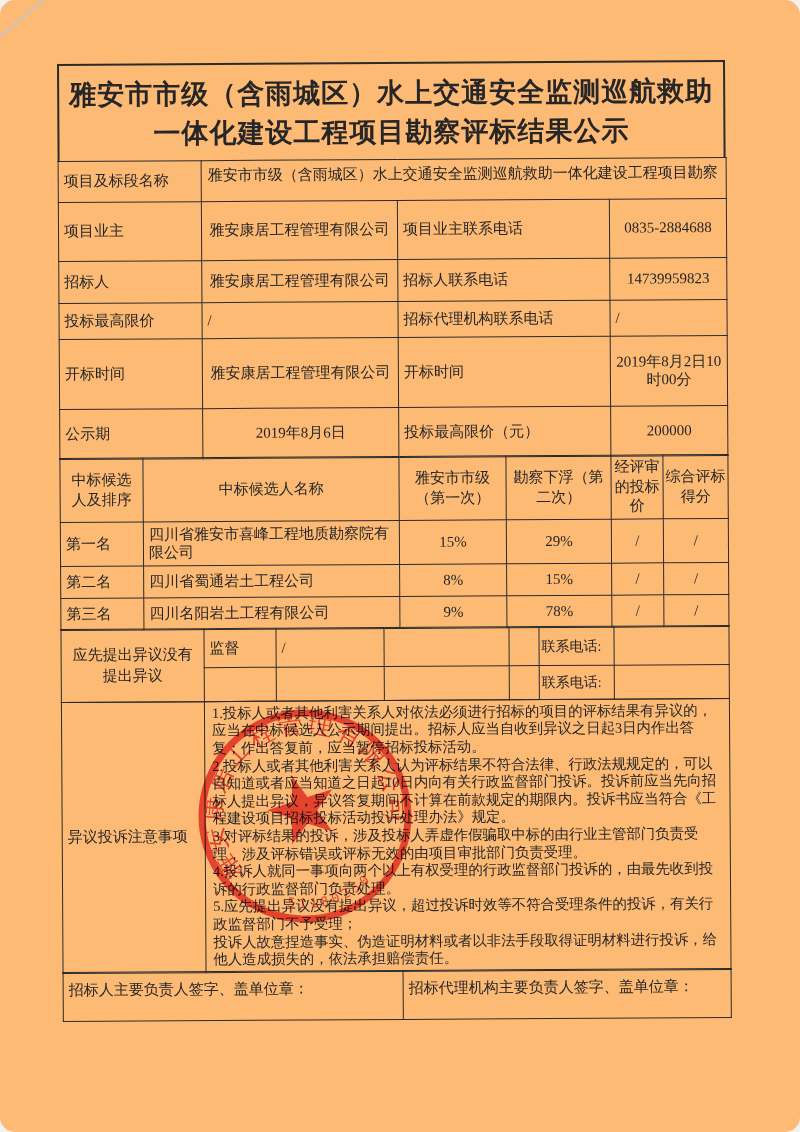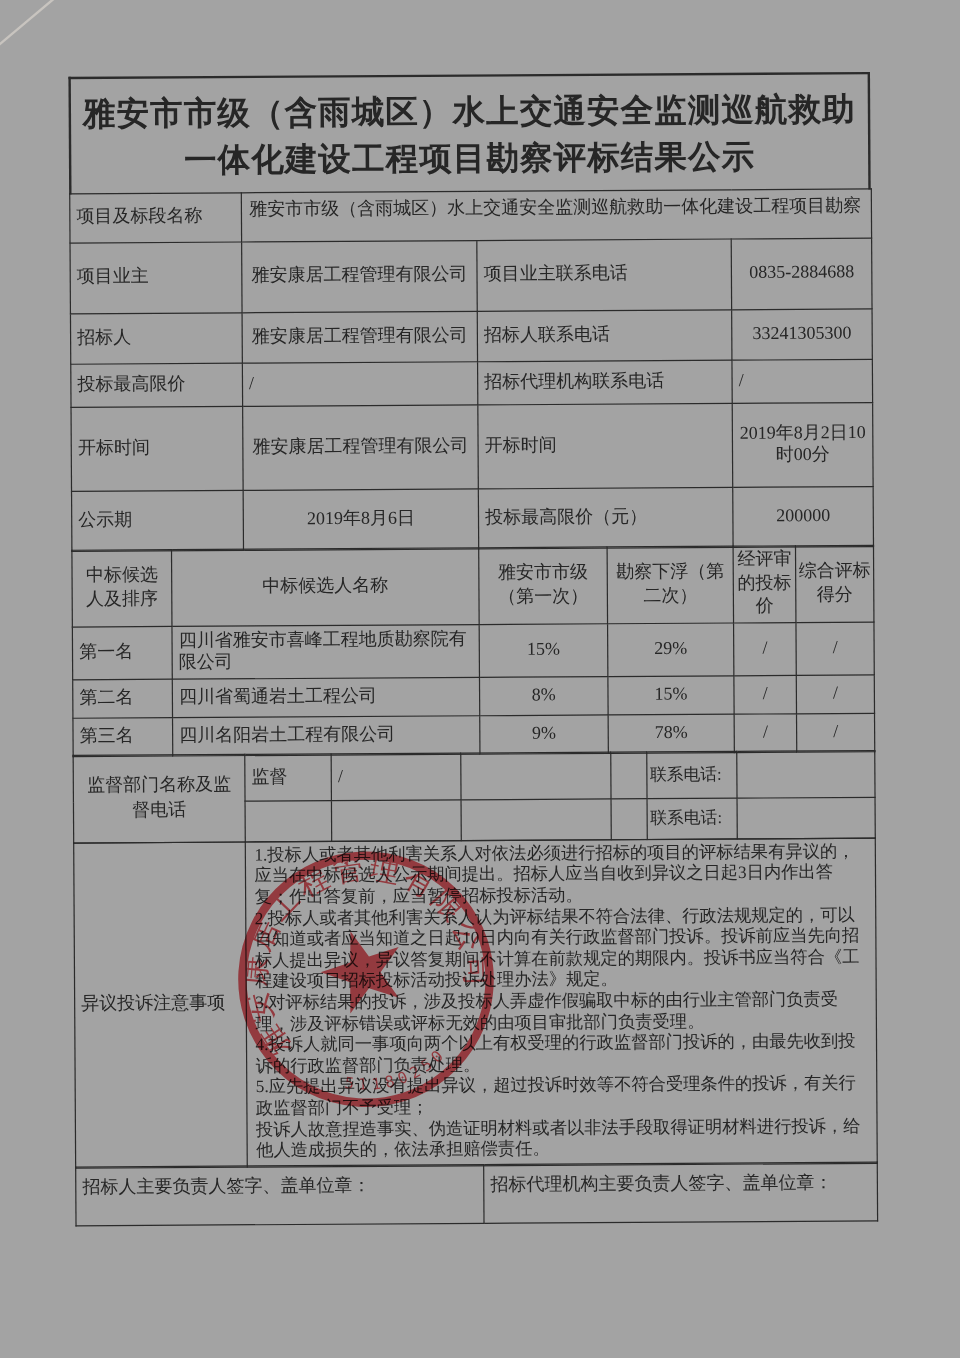--- a/index.html
+++ b/index.html
@@ -3,21 +3,21 @@
 <meta charset="utf-8">
 <style>
   html,body{margin:0;padding:0;}
   body{
     width:800px;height:1132px;position:relative;overflow:hidden;
     background:#f4f2ef;
     font-family:"Liberation Serif","DejaVu Serif",serif;
     color:#262626;
   }
   .sheet{
-    position:absolute;inset:0;background:#a3a3a3;
+    position:absolute;inset:0;background:#fdba74;border-radius:15px;
   }
   .artifact{
     position:absolute;top:18px;left:-14px;width:70px;height:2px;
     background:#c8c4bf;transform:rotate(-40deg);
   }
   .scan{
     position:absolute;left:57px;top:62px;width:668px;
     transform:rotate(-0.35deg);transform-origin:50% 0;
   }
   table{border-collapse:collapse;table-layout:fixed;width:668px;margin-top:-1.5px;}
@@ -76,21 +76,21 @@
       <tr>
         <td class="l" style="height:54px">项目业主</td>
         <td class="c">雅安康居工程管理有限公司</td>
         <td class="l">项目业主联系电话</td>
         <td class="c">0835-2884688</td>
       </tr>
       <tr>
         <td class="l" style="height:37px">招标人</td>
         <td class="c">雅安康居工程管理有限公司</td>
         <td class="l">招标人联系电话</td>
-        <td class="c">33241305300</td>
+        <td class="c">14739959823</td>
       </tr>
       <tr>
         <td class="l" style="height:31px">投标最高限价</td>
         <td class="l">/</td>
         <td class="l">招标代理机构联系电话</td>
         <td class="l">/</td>
       </tr>
       <tr>
         <td class="l" style="height:65px">开标时间</td>
         <td class="c">雅安康居工程管理有限公司</td>
@@ -156,21 +156,21 @@
           <col style="width:143px">
           <col style="width:72px">
           <col style="width:108px">
           <col style="width:125px">
           <col style="width:30px">
           <col style="width:75px">
           <col style="width:115px">
         </colgroup>
       <tbody>
           <tr>
-        <td rowspan="2" class="c" style="line-height:1.4">监督部门名称及监督电话</td>
+        <td rowspan="2" class="c" style="line-height:1.4">应先提出异议没有提出异议</td>
         <td class="l" style="height:34px">监督</td>
         <td class="l">/</td>
         <td></td>
         <td></td>
         <td class="l" style="font-size:14px;padding:2px 2px">联系电话:</td>
         <td></td>
       </tr>
       <tr>
         <td style="height:29px"></td>
         <td></td>

